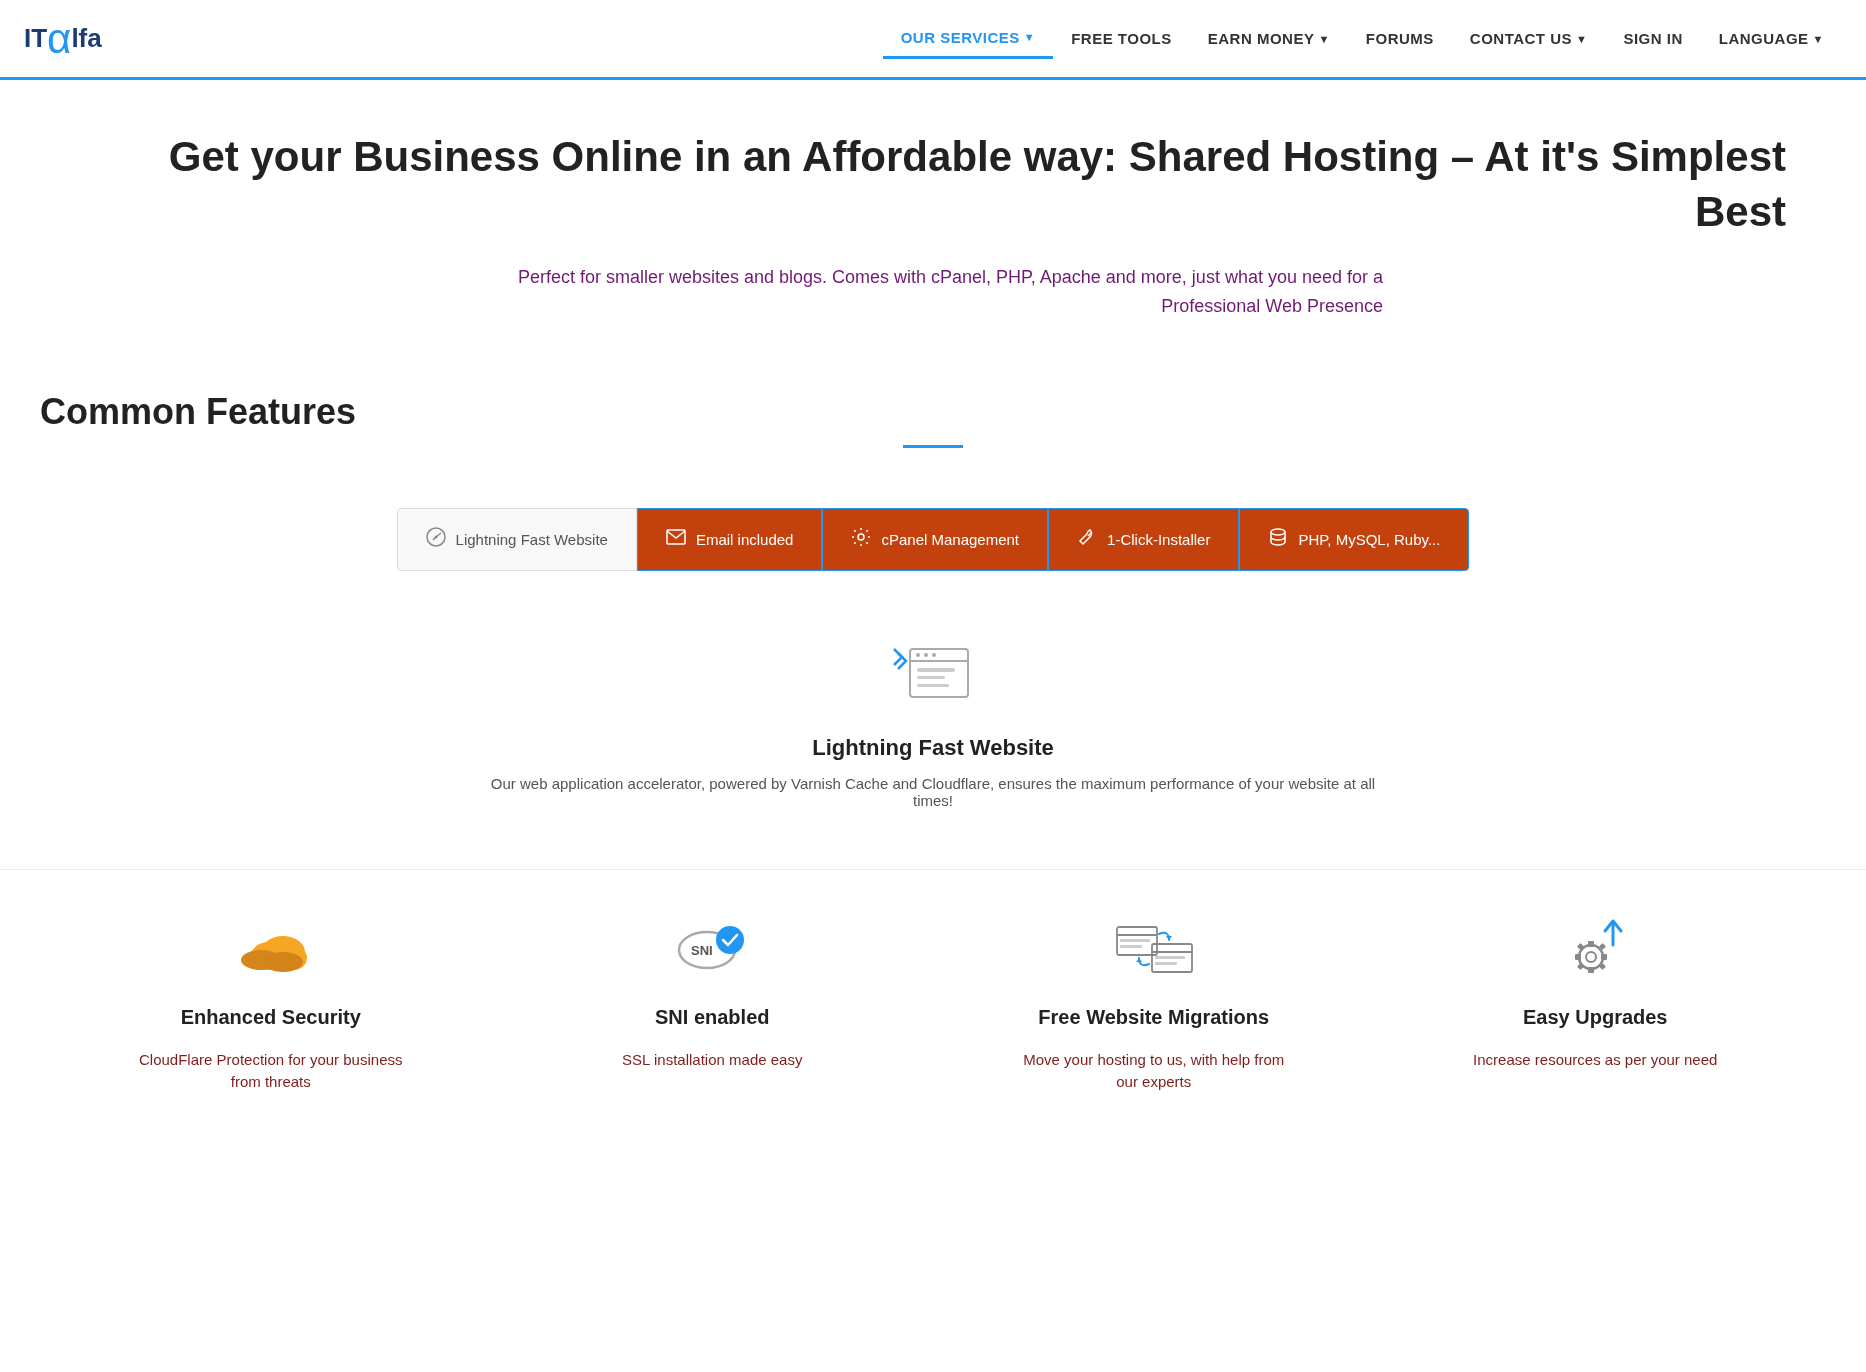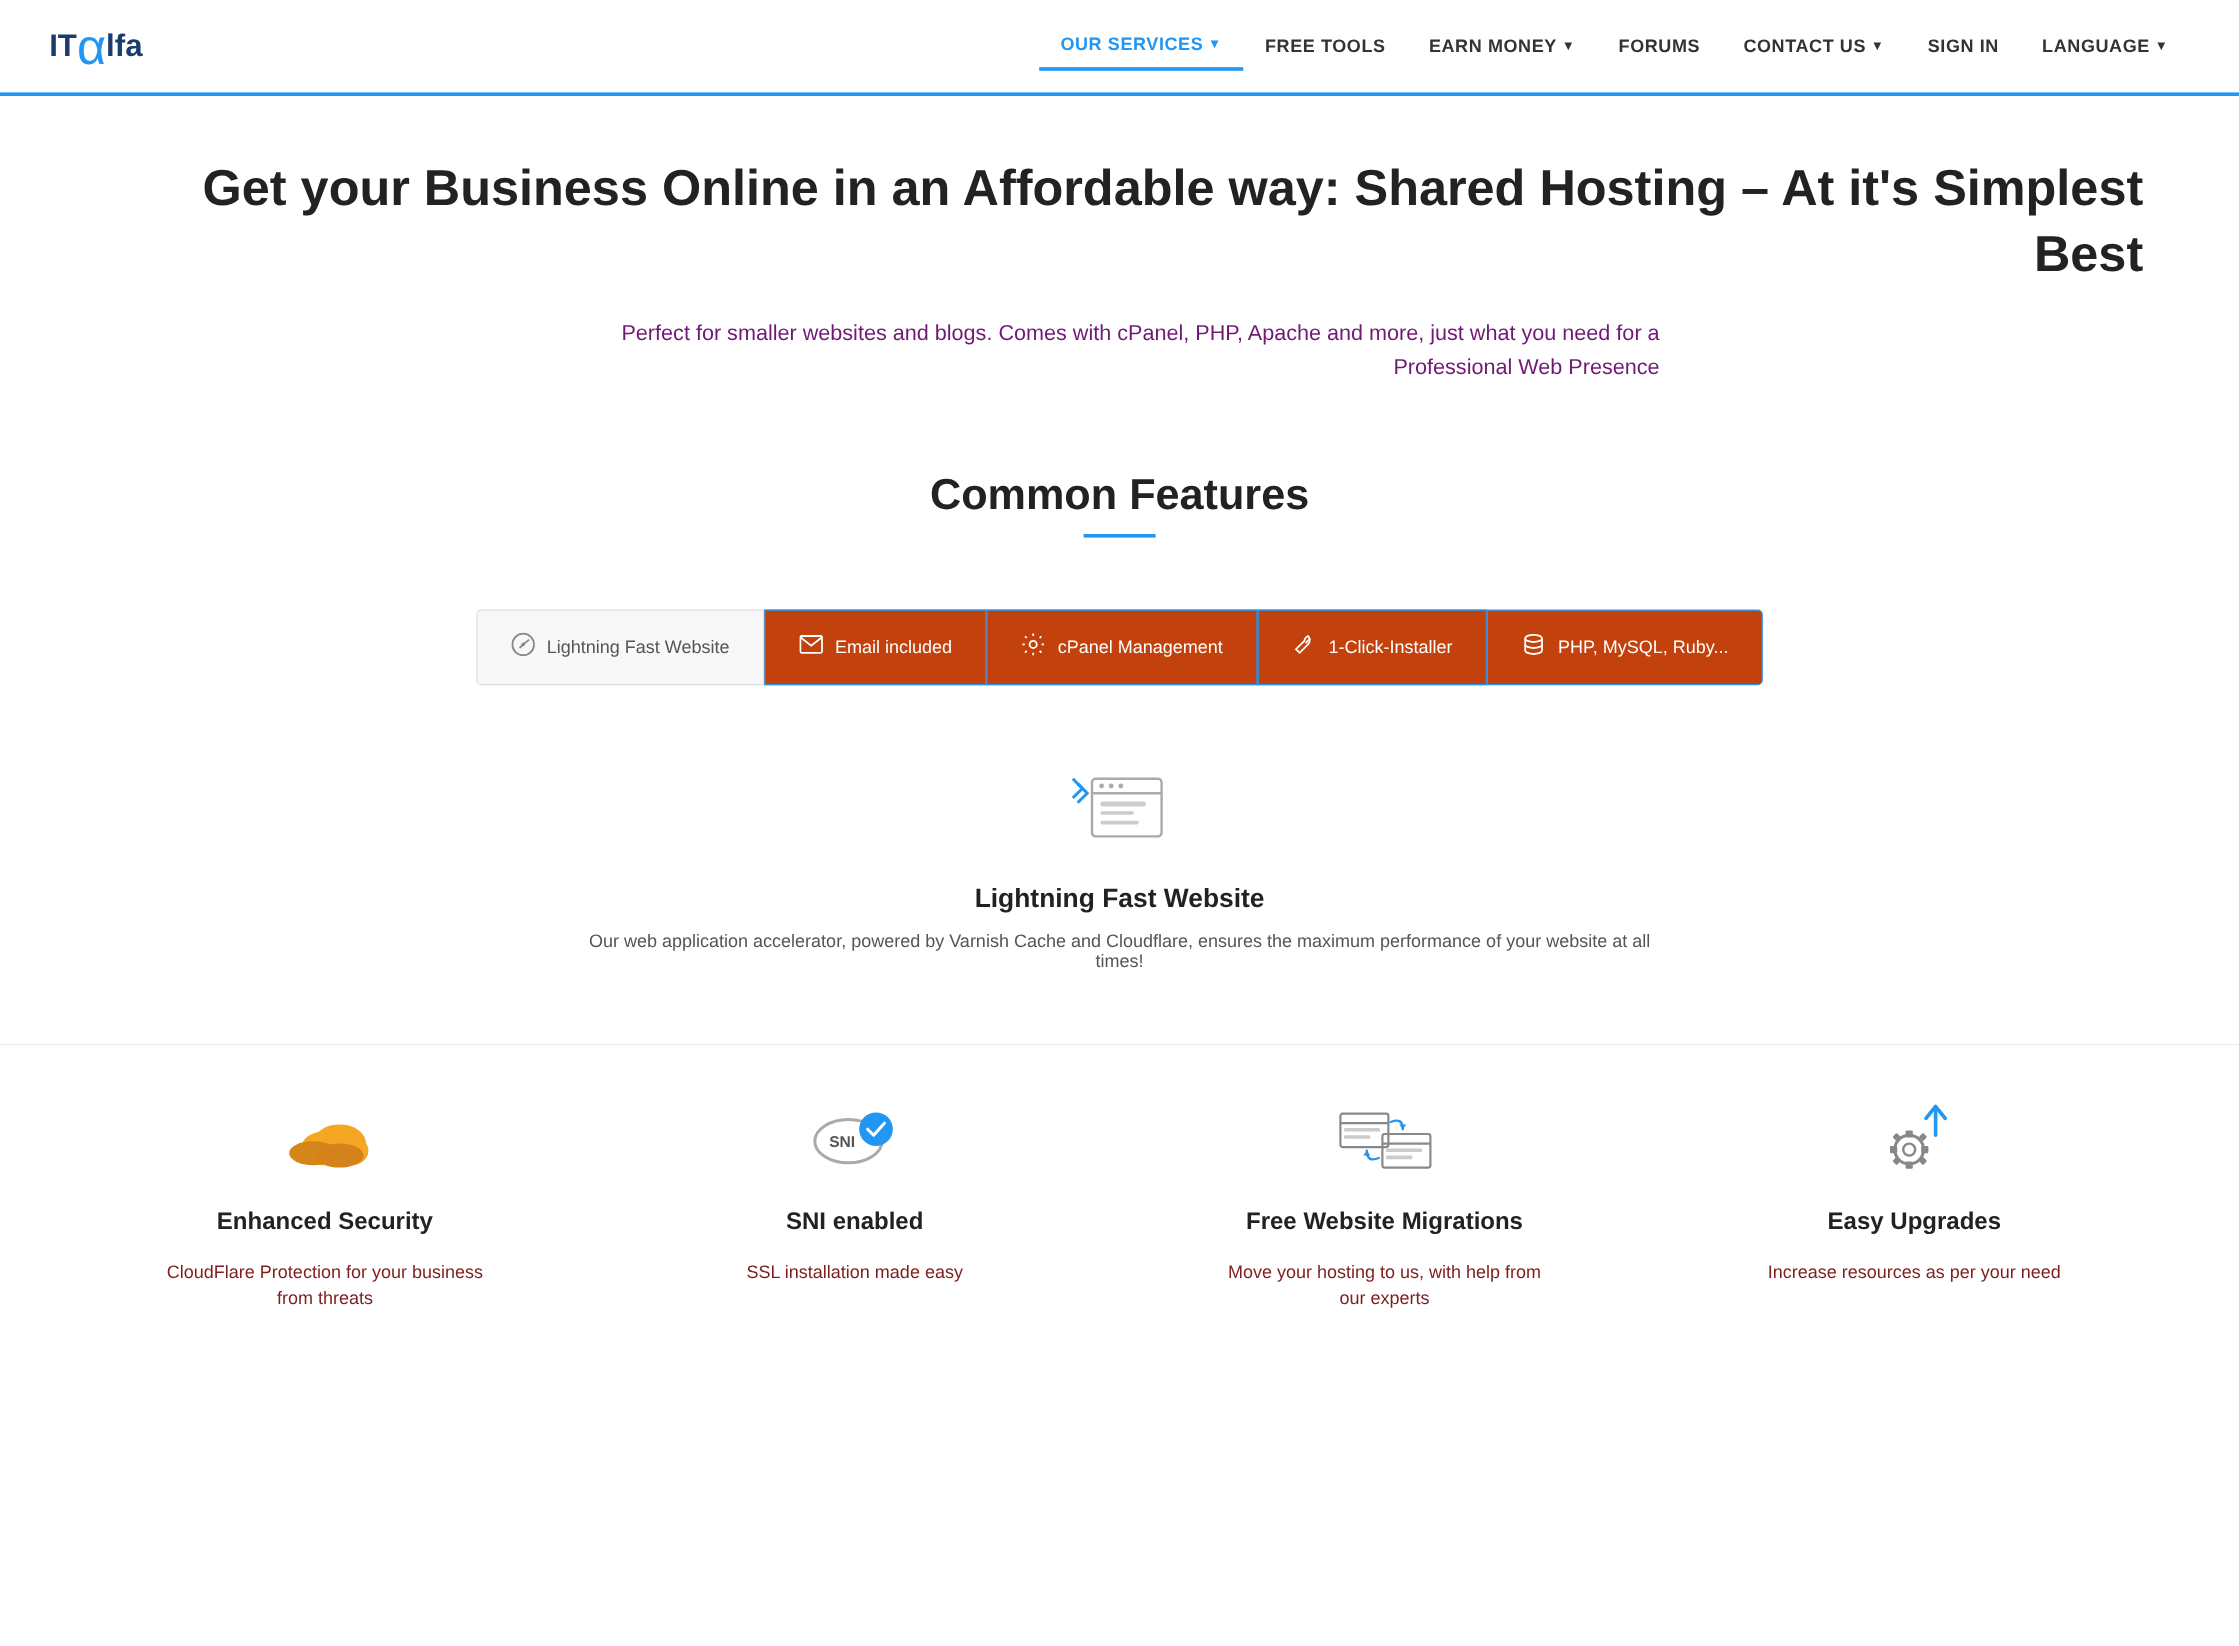--- a/index.html
+++ b/index.html
@@ -2,21 +2,21 @@
 <html><head>
   <meta charset="utf-8">
   <style>
     * { box-sizing: border-box; margin: 0; padding: 0; }
     body { font-family: 'Segoe UI', Arial, sans-serif; color: #333; background: #fff; }
 
     
     nav {
       display: flex;
       align-items: center;
-      padding: 0 41px;
+      padding: 0 24px;
       height: 80px;
       border-bottom: 3px solid #2196f3;
       background: #fff;
     }
     .logo {
       display: flex;
       align-items: center;
       font-size: 28px;
       font-weight: 700;
       color: #1a3c6e;
@@ -59,22 +59,21 @@
     .hero p {
       font-size: 18px;
       color: #701a75;
       max-width: 900px;
       margin: 0 auto;
       line-height: 1.6;
     }
 
     
     .common-features {
-      text-align: center;
-      padding: 40px 56px 20px;
+      padding: 40px 40px 20px;
     }
     .common-features h2 {
       font-size: 36px;
       font-weight: 700;
       color: #222;
       margin-bottom: 12px;
     }
     .underline-bar {
       width: 60px;
       height: 3px;

